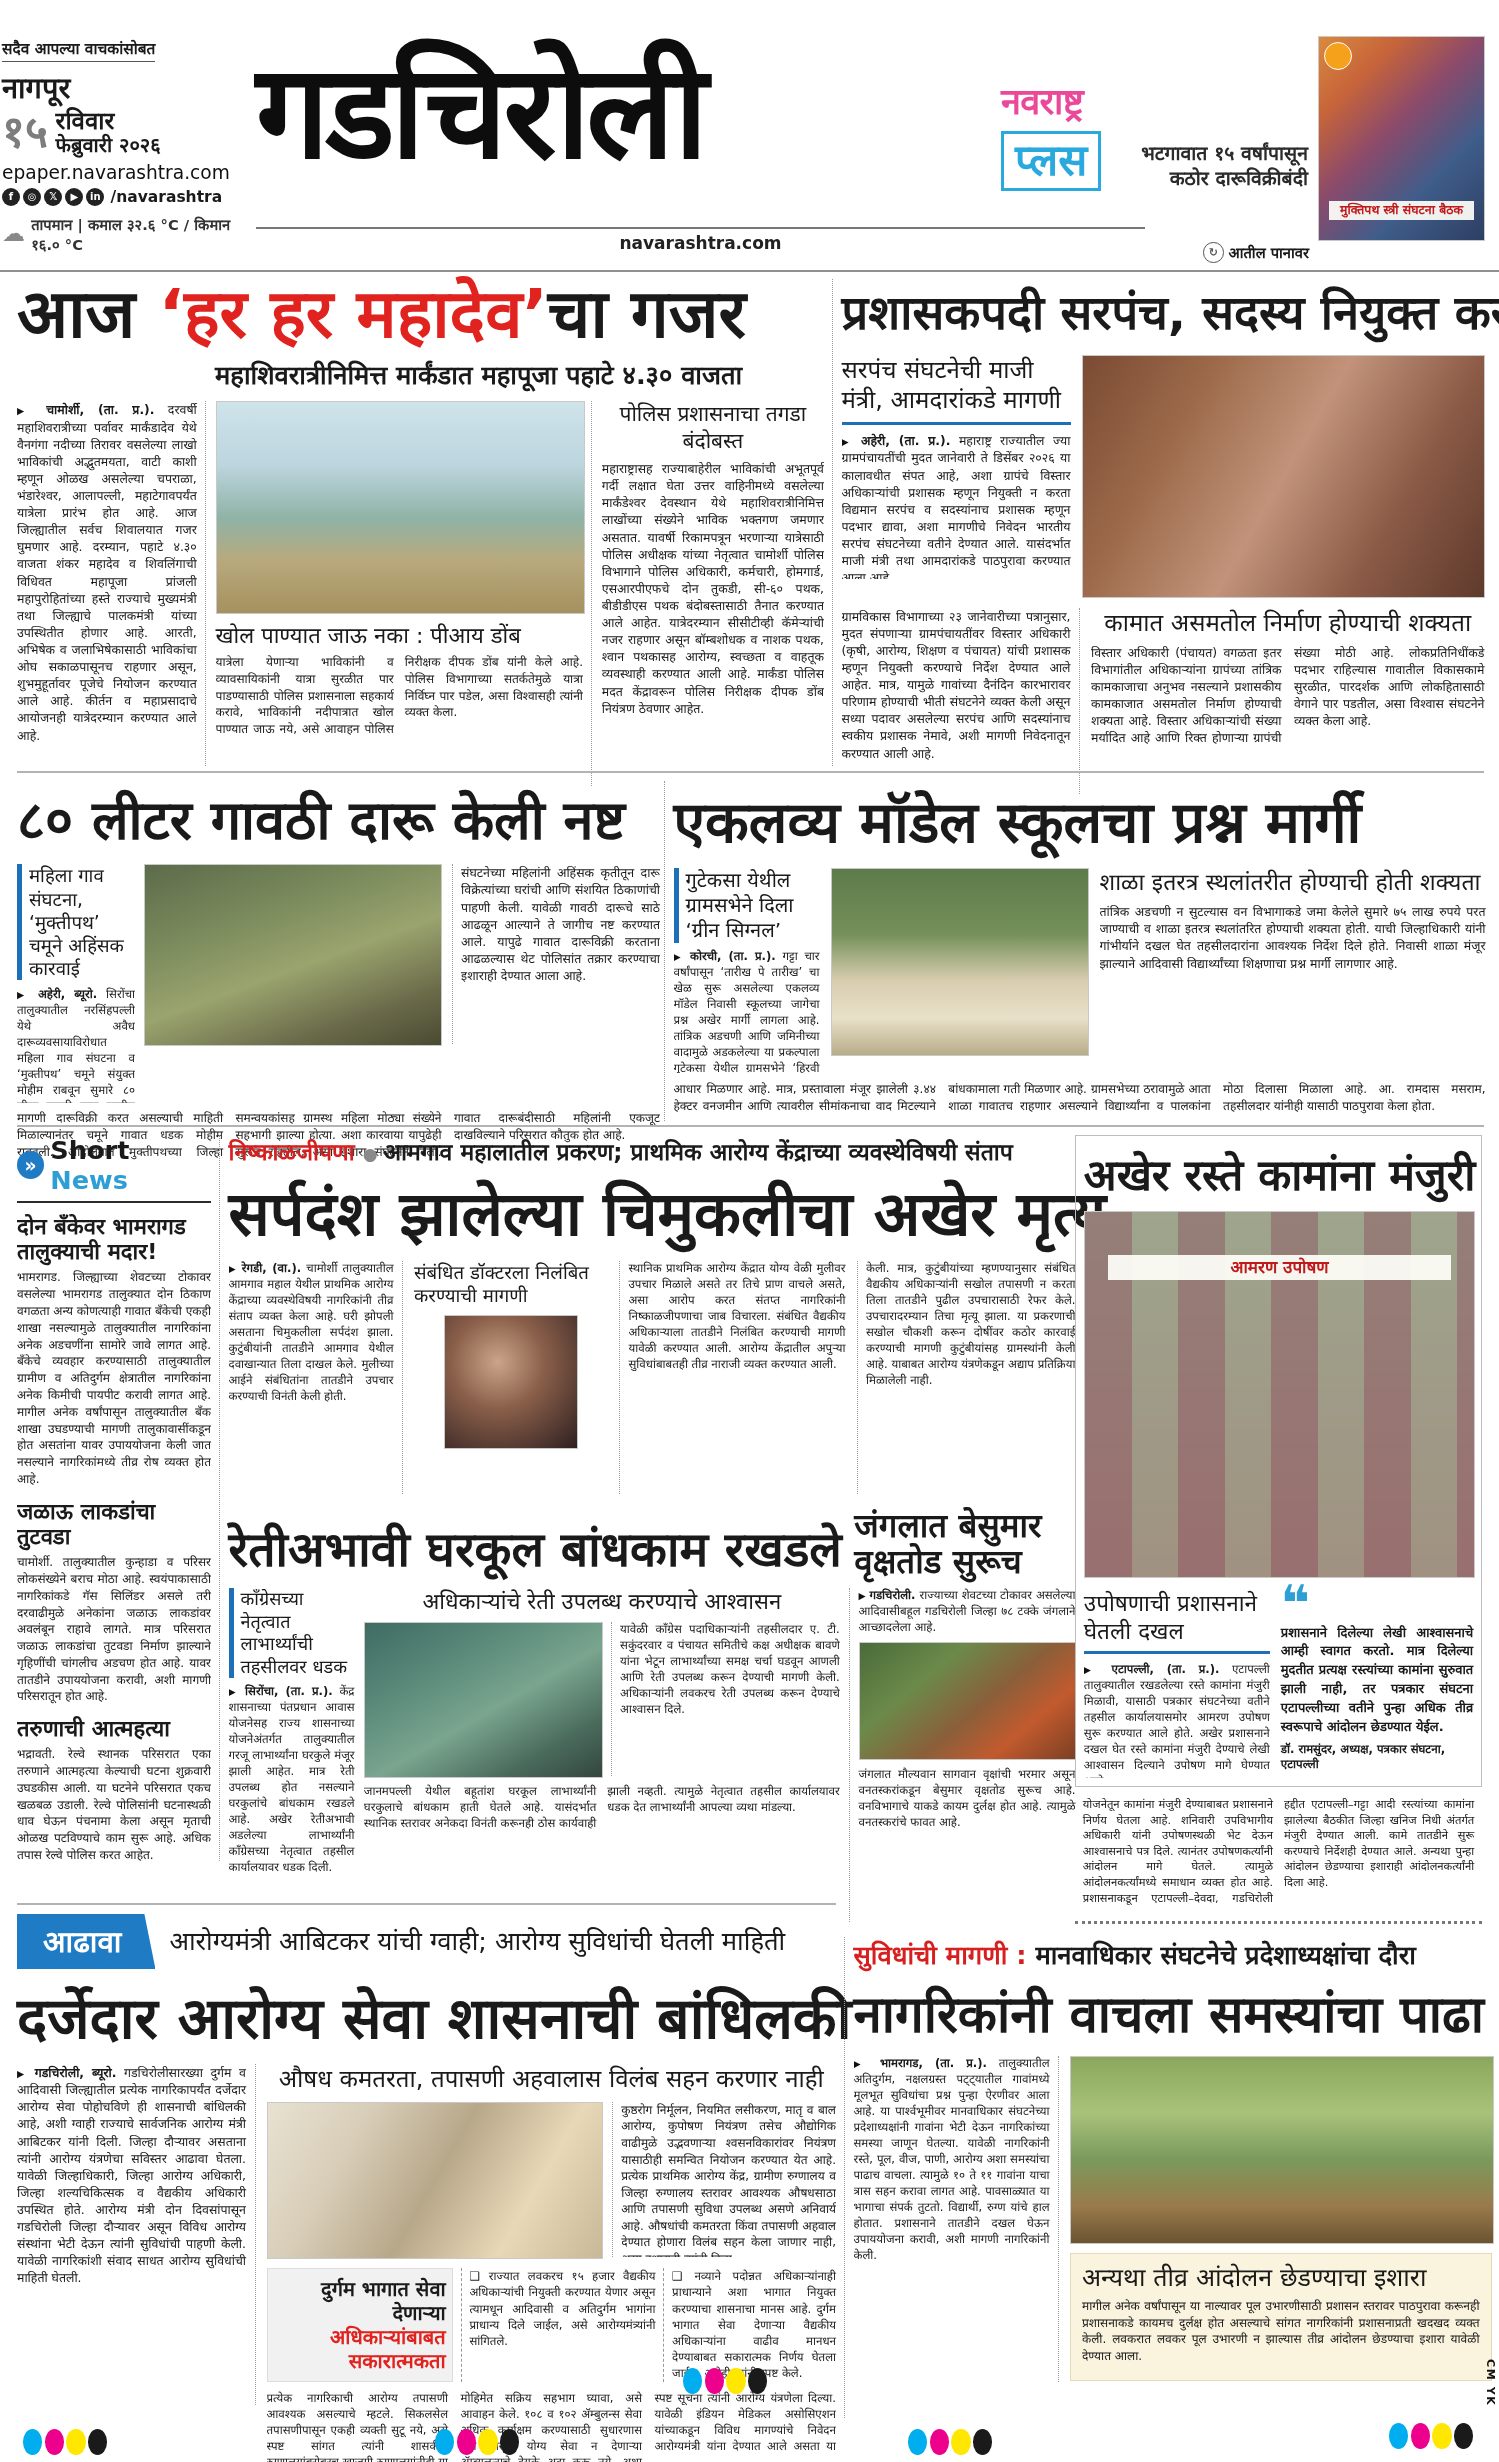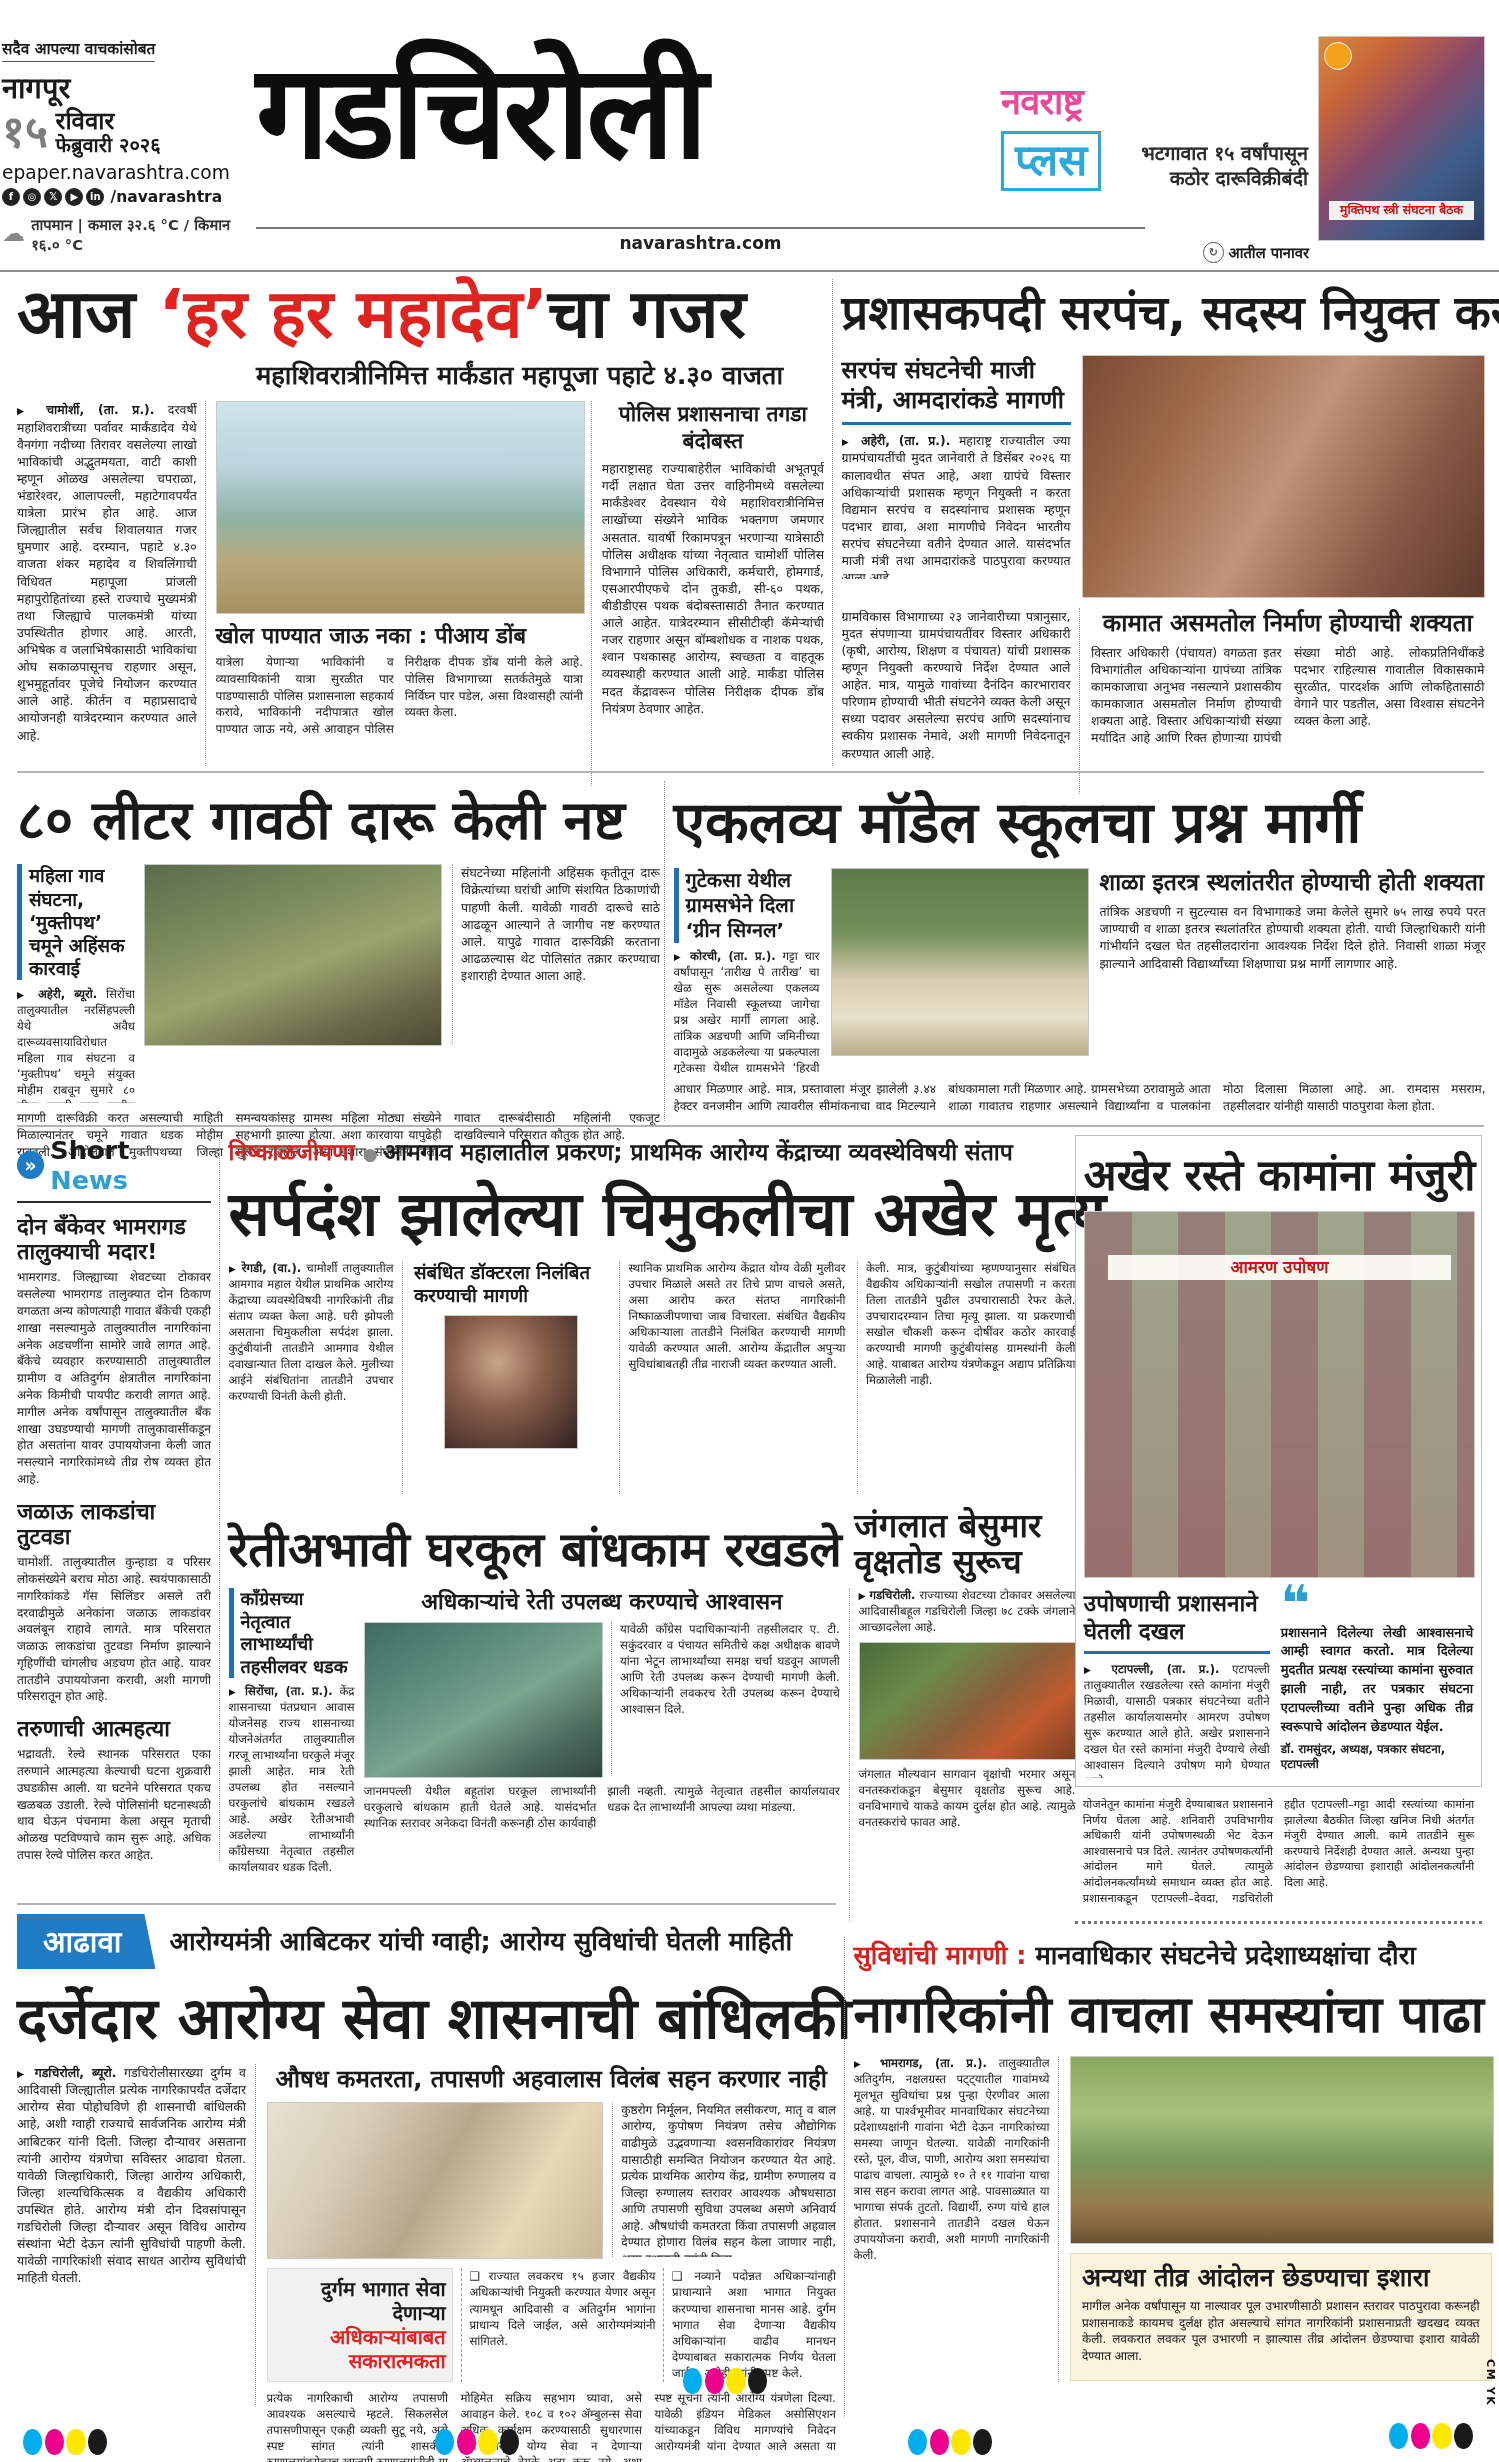--- a/index.html
+++ b/index.html
@@ -39,21 +39,21 @@
           color:#c01a1a;font-weight:900;text-align:center;font-size:12.4px;padding:2.3px 1.6px;line-height:1.15;}
   .badge{position:absolute;left:4.7px;top:4.7px;width:26px;height:26px;border-radius:50%;background:#f5a11c;
          border:1.6px solid #fff;}
 
   
   .h-red{color:#e0231f;}
   .deck{font-size:25.6px;font-weight:800;}
   .col{font-size:12.4px;line-height:1.38;text-align:justify;}
   .byl::before{content:"▶ ";font-size:9.3px;color:#111;}
   .byl{font-weight:bold;}
-  .subh{font-weight:700;line-height:1.25;}
+  .subh{font-weight:400;line-height:1.25;}
   .bluebar{border-left:5.4px solid #1d6fb8;padding-left:7px;}
   .blueund{border-bottom:3.1px solid #1d6fb8;padding-bottom:6.2px;}
   .dotR{border-right:0.8px dotted #9a9a9a;padding-right:8.5px;}
   .dotL{border-left:0.8px dotted #9a9a9a;padding-left:8.5px;}
   .rule{background:#b3b3b3;}
 
   
   .kick{font-size:23px;font-weight:800;}
   .kick .lbl{color:#d6201f;}
   .kick .dot::before{content:"● ";color:#8a8a8a;font-size:17px;}
@@ -135,21 +135,21 @@
     <span class="noteic">↻</span>
     <span>आतील पानावर</span>
   </div>
 
   <div class="abs" style="left:0;top:270px;width:1499px;height:2.3px;background:#8f8f8f;"></div>
 
   <div class="abs" style="left:17px;top:279px;width:807px;height:487px;">
     <div class="nowrap" style="font-size:67px;font-weight:900;line-height:1.05;">
       <span>आज </span><span class="h-red">‘हर हर महादेव’</span><span>चा गजर</span>
     </div>
-    <div class="deck" style="margin:7.8px 0 0 198px;text-align:center;">महाशिवरात्रीनिमित्त मार्कंडात महापूजा पहाटे ४.३० वाजता</div>
+    <div class="deck" style="margin:7.8px 0 0 198px;">महाशिवरात्रीनिमित्त मार्कंडात महापूजा पहाटे ४.३० वाजता</div>
     <div style="display:flex;gap:9.3px;margin-top:9.3px;">
       <div class="dotR" style="width:182px;height:365px;overflow:hidden;">
         <div class="col"><span class="byl">चामोर्शी, (ता. प्र.).</span>
           <span>दरवर्षी महाशिवरात्रीच्या पर्वावर मार्कंडादेव येथे वैनगंगा नदीच्या तिरावर वसलेल्या लाखो भाविकांची अद्भुतमयता, वाटी काशी म्हणून ओळख असलेल्या चपराळा, भंडारेश्वर, आलापल्ली, महाटेगावपर्यंत यात्रेला प्रारंभ होत आहे. आज जिल्ह्यातील सर्वच शिवालयात गजर घुमणार आहे. दरम्यान, पहाटे ४.३० वाजता शंकर महादेव व शिवलिंगाची विधिवत महापूजा प्रांजली महापुरोहितांच्या हस्ते राज्याचे मुख्यमंत्री तथा जिल्ह्याचे पालकमंत्री यांच्या उपस्थितीत होणार आहे. आरती, अभिषेक व जलाभिषेकासाठी भाविकांचा ओघ सकाळपासूनच राहणार असून, शुभमुहूर्तावर पूजेचे नियोजन करण्यात आले आहे. कीर्तन व महाप्रसादाचे आयोजनही यात्रेदरम्यान करण्यात आले आहे.</span></div>
       </div>
       <div class="dotR" style="width:372px;">
         <div class="ph" style="width:100%;height:211px;background:
             linear-gradient(180deg,#cfe3ea 0%,#bcd5de 30%,#8fb3a6 55%,#b8a97c 75%,#a5915f 100%);"></div>
         <div class="subh" style="font-size:22px;margin-top:7.8px;">खोल पाण्यात जाऊ नका : पीआय डोंब</div>
         <div class="col" style="columns:2;column-gap:11px;margin-top:4.7px;height:87px;overflow:hidden;font-size:12px;">यात्रेला येणाऱ्या भाविकांनी व व्यावसायिकांनी यात्रा सुरळीत पार पाडण्यासाठी पोलिस प्रशासनाला सहकार्य करावे, भाविकांनी नदीपात्रात खोल पाण्यात जाऊ नये, असे आवाहन पोलिस निरीक्षक दीपक डोंब यांनी केले आहे. पोलिस विभागाच्या सतर्कतेमुळे यात्रा निर्विघ्न पार पडेल, असा विश्वासही त्यांनी व्यक्त केला.</div>

